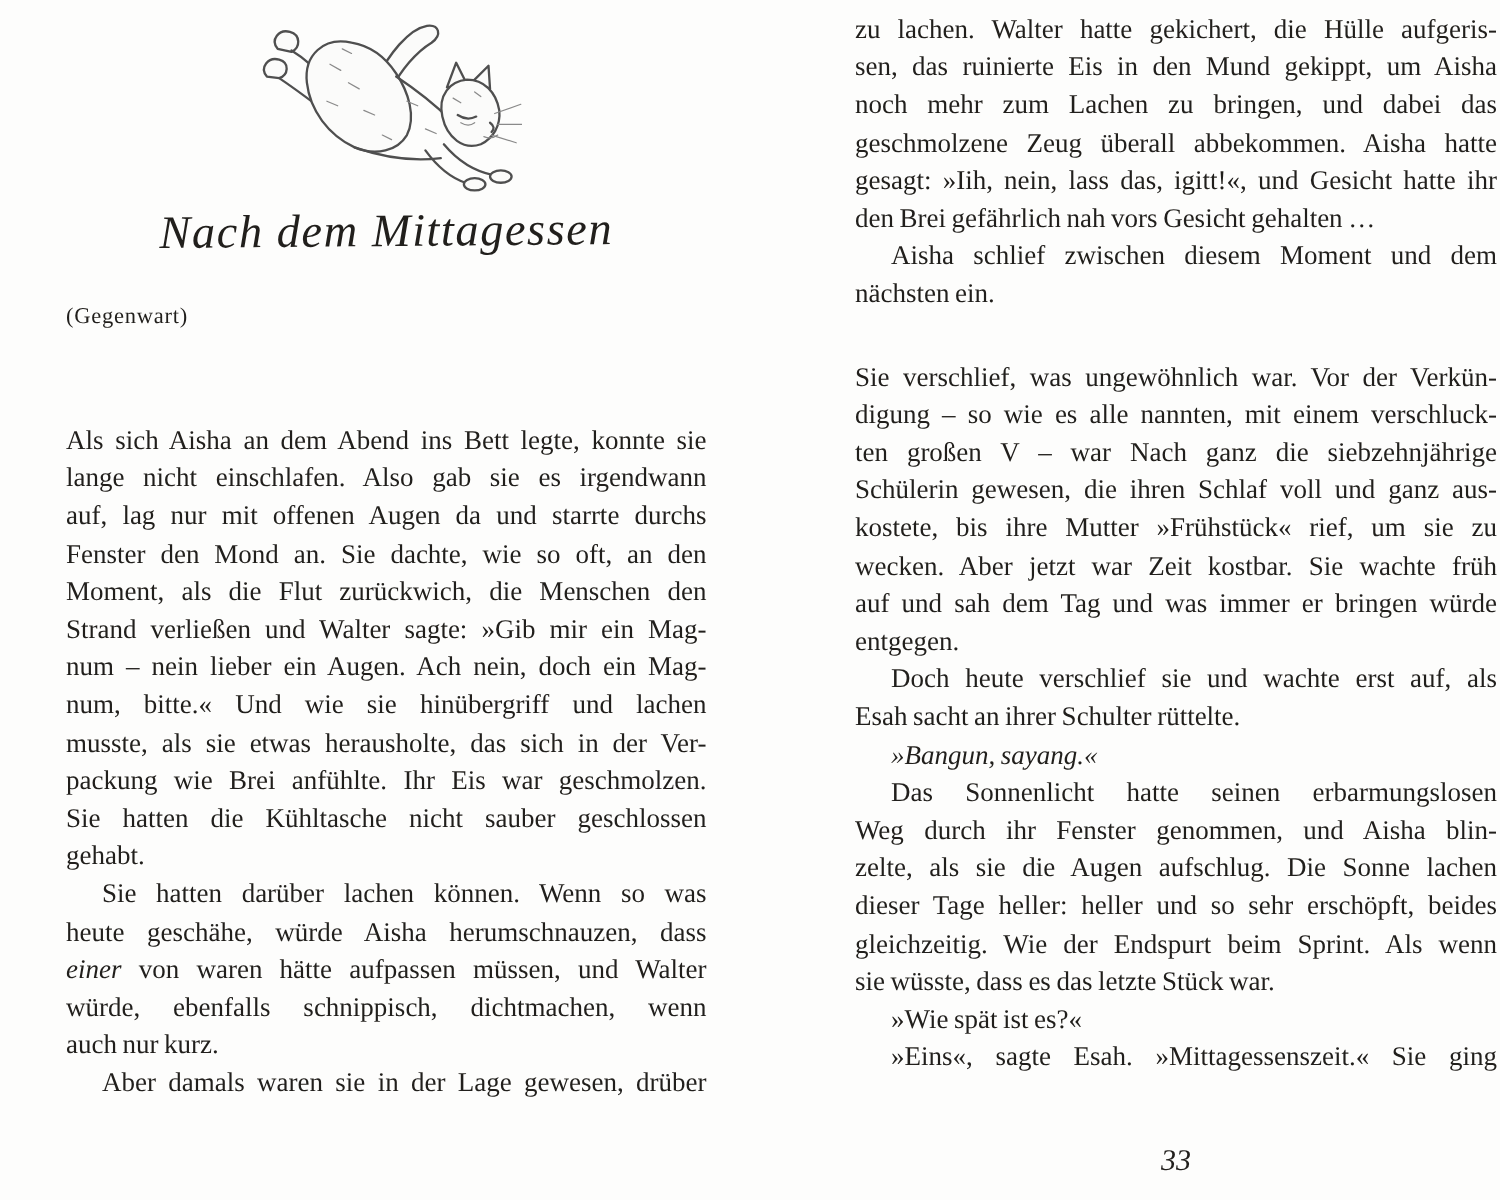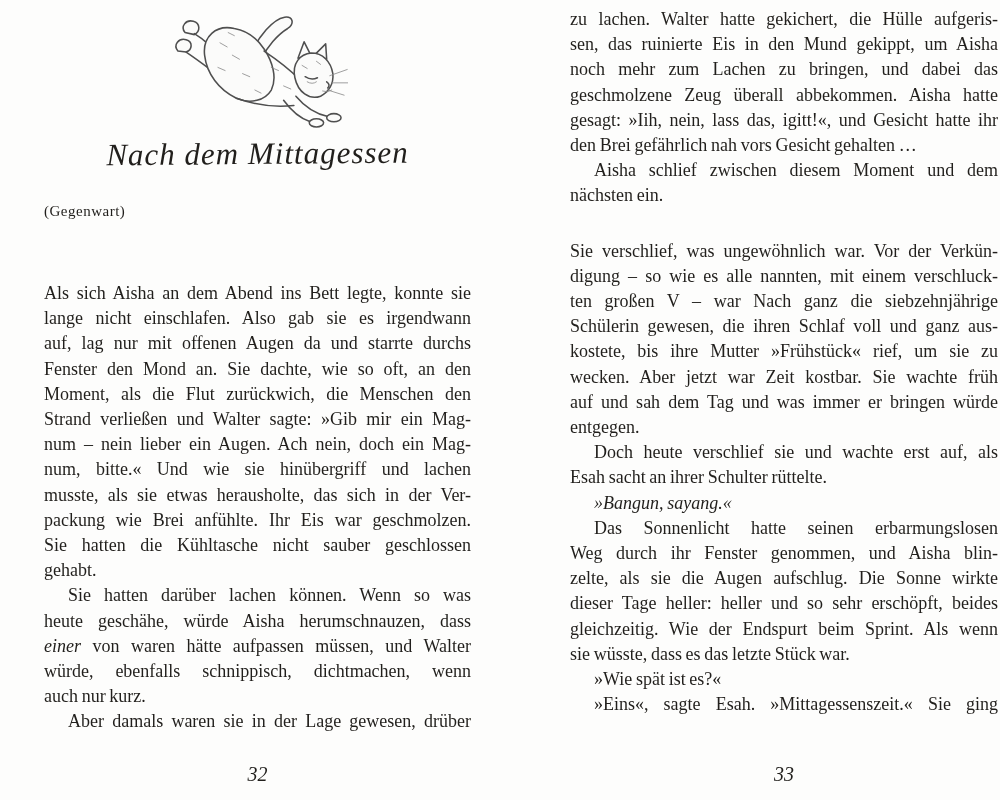--- a/index.html
+++ b/index.html
@@ -118,21 +118,20 @@
         <div class="line"><span>Sie hatten die Kühltasche nicht sauber geschlossen</span></div>
         <div class="line last"><span>gehabt.</span></div>
         <div class="line indent"><span>Sie hatten darüber lachen können. Wenn so was</span></div>
         <div class="line"><span>heute geschähe, würde Aisha herumschnauzen, dass</span></div>
         <div class="line"><span class="it">einer</span><span> von waren hätte aufpassen müssen, und Walter</span></div>
         <div class="line"><span>würde, ebenfalls schnippisch, dichtmachen, wenn</span></div>
         <div class="line last"><span>auch nur kurz.</span></div>
         <div class="line indent"><span>Aber damals waren sie in der Lage gewesen, drüber</span></div>
       </div>
 
-    <div class="page-num">32</div>
   </div>
 
   <div class="page page-right">
     <div class="body-text body-right">
         <div class="line"><span>zu lachen. Walter hatte gekichert, die Hülle aufgeris-</span></div>
         <div class="line"><span>sen, das ruinierte Eis in den Mund gekippt, um Aisha</span></div>
         <div class="line"><span>noch mehr zum Lachen zu bringen, und dabei das</span></div>
         <div class="line"><span>geschmolzene Zeug überall abbekommen. Aisha hatte</span></div>
         <div class="line"><span>gesagt: »Iih, nein, lass das, igitt!«, und Gesicht hatte ihr</span></div>
         <div class="line last"><span>den Brei gefährlich nah vors Gesicht gehalten …</span></div>
@@ -144,21 +143,21 @@
         <div class="line"><span>Schülerin gewesen, die ihren Schlaf voll und ganz aus-</span></div>
         <div class="line"><span>kostete, bis ihre Mutter »Frühstück« rief, um sie zu</span></div>
         <div class="line"><span>wecken. Aber jetzt war Zeit kostbar. Sie wachte früh</span></div>
         <div class="line"><span>auf und sah dem Tag und was immer er bringen würde</span></div>
         <div class="line last"><span>entgegen.</span></div>
         <div class="line indent"><span>Doch heute verschlief sie und wachte erst auf, als</span></div>
         <div class="line last"><span>Esah sacht an ihrer Schulter rüttelte.</span></div>
         <div class="line indent last"><span class="it">»Bangun, sayang.«</span></div>
         <div class="line indent"><span>Das Sonnenlicht hatte seinen erbarmungslosen</span></div>
         <div class="line"><span>Weg durch ihr Fenster genommen, und Aisha blin-</span></div>
-        <div class="line"><span>zelte, als sie die Augen aufschlug. Die Sonne wirkte</span></div>
+        <div class="line"><span>zelte, als sie die Augen aufschlug. Die Sonne lachen</span></div>
         <div class="line"><span>dieser Tage heller: heller und so sehr erschöpft, beides</span></div>
         <div class="line"><span>gleichzeitig. Wie der Endspurt beim Sprint. Als wenn</span></div>
         <div class="line last"><span>sie wüsste, dass es das letzte Stück war.</span></div>
         <div class="line indent last"><span>»Wie spät ist es?«</span></div>
         <div class="line indent"><span>»Eins«, sagte Esah. »Mittagessenszeit.« Sie ging</span></div>
       </div>
     <div class="page-num">33</div>
   </div>
 
 </div>

